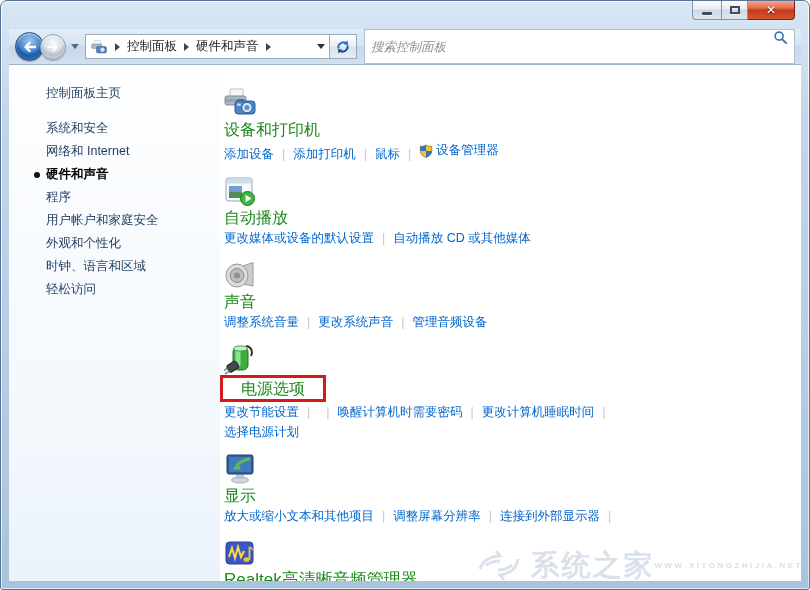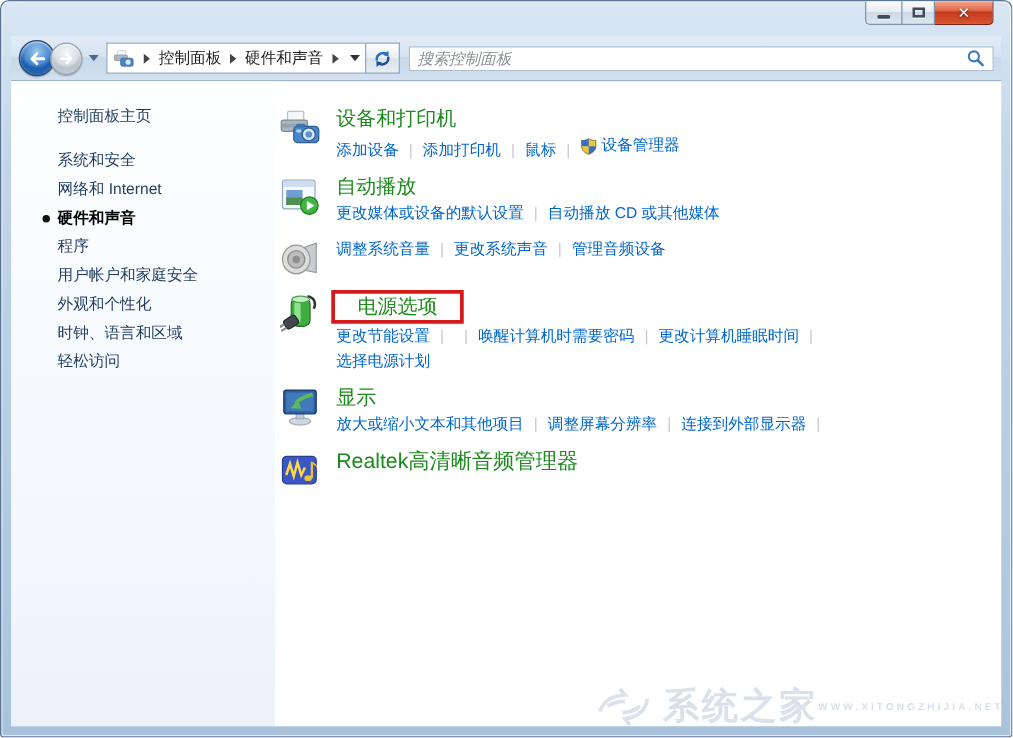--- a/index.html
+++ b/index.html
@@ -48,34 +48,34 @@
   }
   .nav-circle.fwd {
     width:26px; height:26px; margin-left:-4px; cursor:default;
     background:radial-gradient(circle at 50% 30%,#f4f7fa 0%,#d8dfe6 45%,#b9c2cc 60%,#ccd4dc 100%);
     border-color:#93a2b2;
   }
   .nav-chevron { width:0; height:0; border-left:4px solid transparent; border-right:4px solid transparent; border-top:5px solid #4a6a8e; margin:0 6px 0 5px; cursor:pointer; }
 
   .address-group { display:flex; flex:none; height:25px; }
   .address-bar {
-    width:207px; height:25px; background:#fff; border:1px solid #97abbe; border-right:none;
+    width:244px; height:25px; background:#fff; border:1px solid #97abbe; border-right:none;
     display:flex; align-items:center; padding:0 4px; font-size:12.5px; color:#1c1c1c; cursor:pointer;
   }
   .crumb-arrow { width:0; height:0; border-top:4px solid transparent; border-bottom:4px solid transparent; border-left:5px solid #444; margin:0 7px; flex:none; }
   .crumb-label { white-space:nowrap; }
   .address-caret { margin-left:auto; width:0; height:0; border-left:4px solid transparent; border-right:4px solid transparent; border-top:5px solid #333; cursor:pointer; }
   .refresh-btn {
     width:28px; height:25px; border:1px solid #97abbe; cursor:pointer;
     background:linear-gradient(180deg,#fefefe,#e7eef5 50%,#d8e3ee 52%,#e6edf4);
     display:flex; align-items:center; justify-content:center;
   }
   .search-box {
-    flex:1; height:20px; margin-left:7px; background:#fff; border:1px solid #aebfcf;
-    display:flex; align-items:center; padding:0 6px;gap:40px;
+    flex:1; height:35px; margin-left:7px; background:#fff; border:1px solid #aebfcf;
+    display:flex; padding:0 6px;gap:40px;
   }
   .search-box input {
     flex:1; border:none; outline:none; font-size:12.5px; color:#222;
     font-family:"Liberation Sans","DejaVu Sans",sans-serif; background:transparent;
   }
   .search-box input::placeholder { font-style:italic; color:#8a8f96; opacity:1; }
 
   
   .client {
     position:absolute; top:64px; left:8px; right:8px; bottom:8px;
@@ -90,21 +90,21 @@
   .side-item {
     position:relative; padding:4px 10px 4px 37px; font-size:12.5px; color:#1f3c5f;
     cursor:pointer; white-space:nowrap; line-height:15px;
   }
   .side-item.home { margin-bottom:12px; }
   .side-item.active { color:#000; font-weight:bold; cursor:default; }
   .side-bullet { position:absolute; left:25px; top:9px; width:6px; height:6px; border-radius:50%; background:#111; }
 
   
   .content { flex:1; padding:20px 10px 0 4px; position:relative; }
-  .section { display:flex; margin-bottom:9px; }
+  .section { display:flex; margin-bottom:9px;flex-direction:column; }
   .section-icon { width:34px; flex:none; padding-top:2px; margin-right:11px; }
   .section-icon svg { width:32px; height:32px; display:block; }
   .section-body { flex:1; min-width:0; }
   .section-title {
     display:inline-block; font-size:16px; color:#1d8a1d; cursor:pointer; line-height:21px;
   }
   .section-title.hl { border:3px solid #d51a1a; padding:0 18px; margin-left:-4px; }
   .section-title.big { font-size:17px; }
   .links-row { font-size:12.5px; line-height:19px; color:#0066cc; margin-top:1px; }
   .task-link { color:#0066cc; cursor:pointer; white-space:nowrap; display:inline-flex; align-items:center; }
@@ -265,20 +265,21 @@
         <div class="section">
           <div class="section-icon">
             <svg viewBox="0 0 32 32">
       <path d="M19 7 L29 3.5 L29 27 L19 25 Z" fill="#c9cdd1" stroke="#979ca1"></path>
       <ellipse cx="13" cy="16.5" rx="11" ry="11.5" fill="#dcdcdc" stroke="#9a9a9a"></ellipse>
       <ellipse cx="13" cy="16.5" rx="6.8" ry="7" fill="#bdbdbd" stroke="#8b8b8b"></ellipse>
       <ellipse cx="13" cy="16.5" rx="3" ry="3" fill="#8f8f8f"></ellipse>
     </svg>
           </div>
           <div class="section-body">
+            <div><span class="section-title">声音</span></div>
             <div class="links-row"><span class="task-link">
                 <span>调整系统音量</span>
               </span><span class="link-sep">|</span><span class="task-link">
                 <span>更改系统声音</span>
               </span><span class="link-sep">|</span><span class="task-link">
                 <span>管理音频设备</span>
               </span></div>
           </div>
         </div>
         <div class="section">

